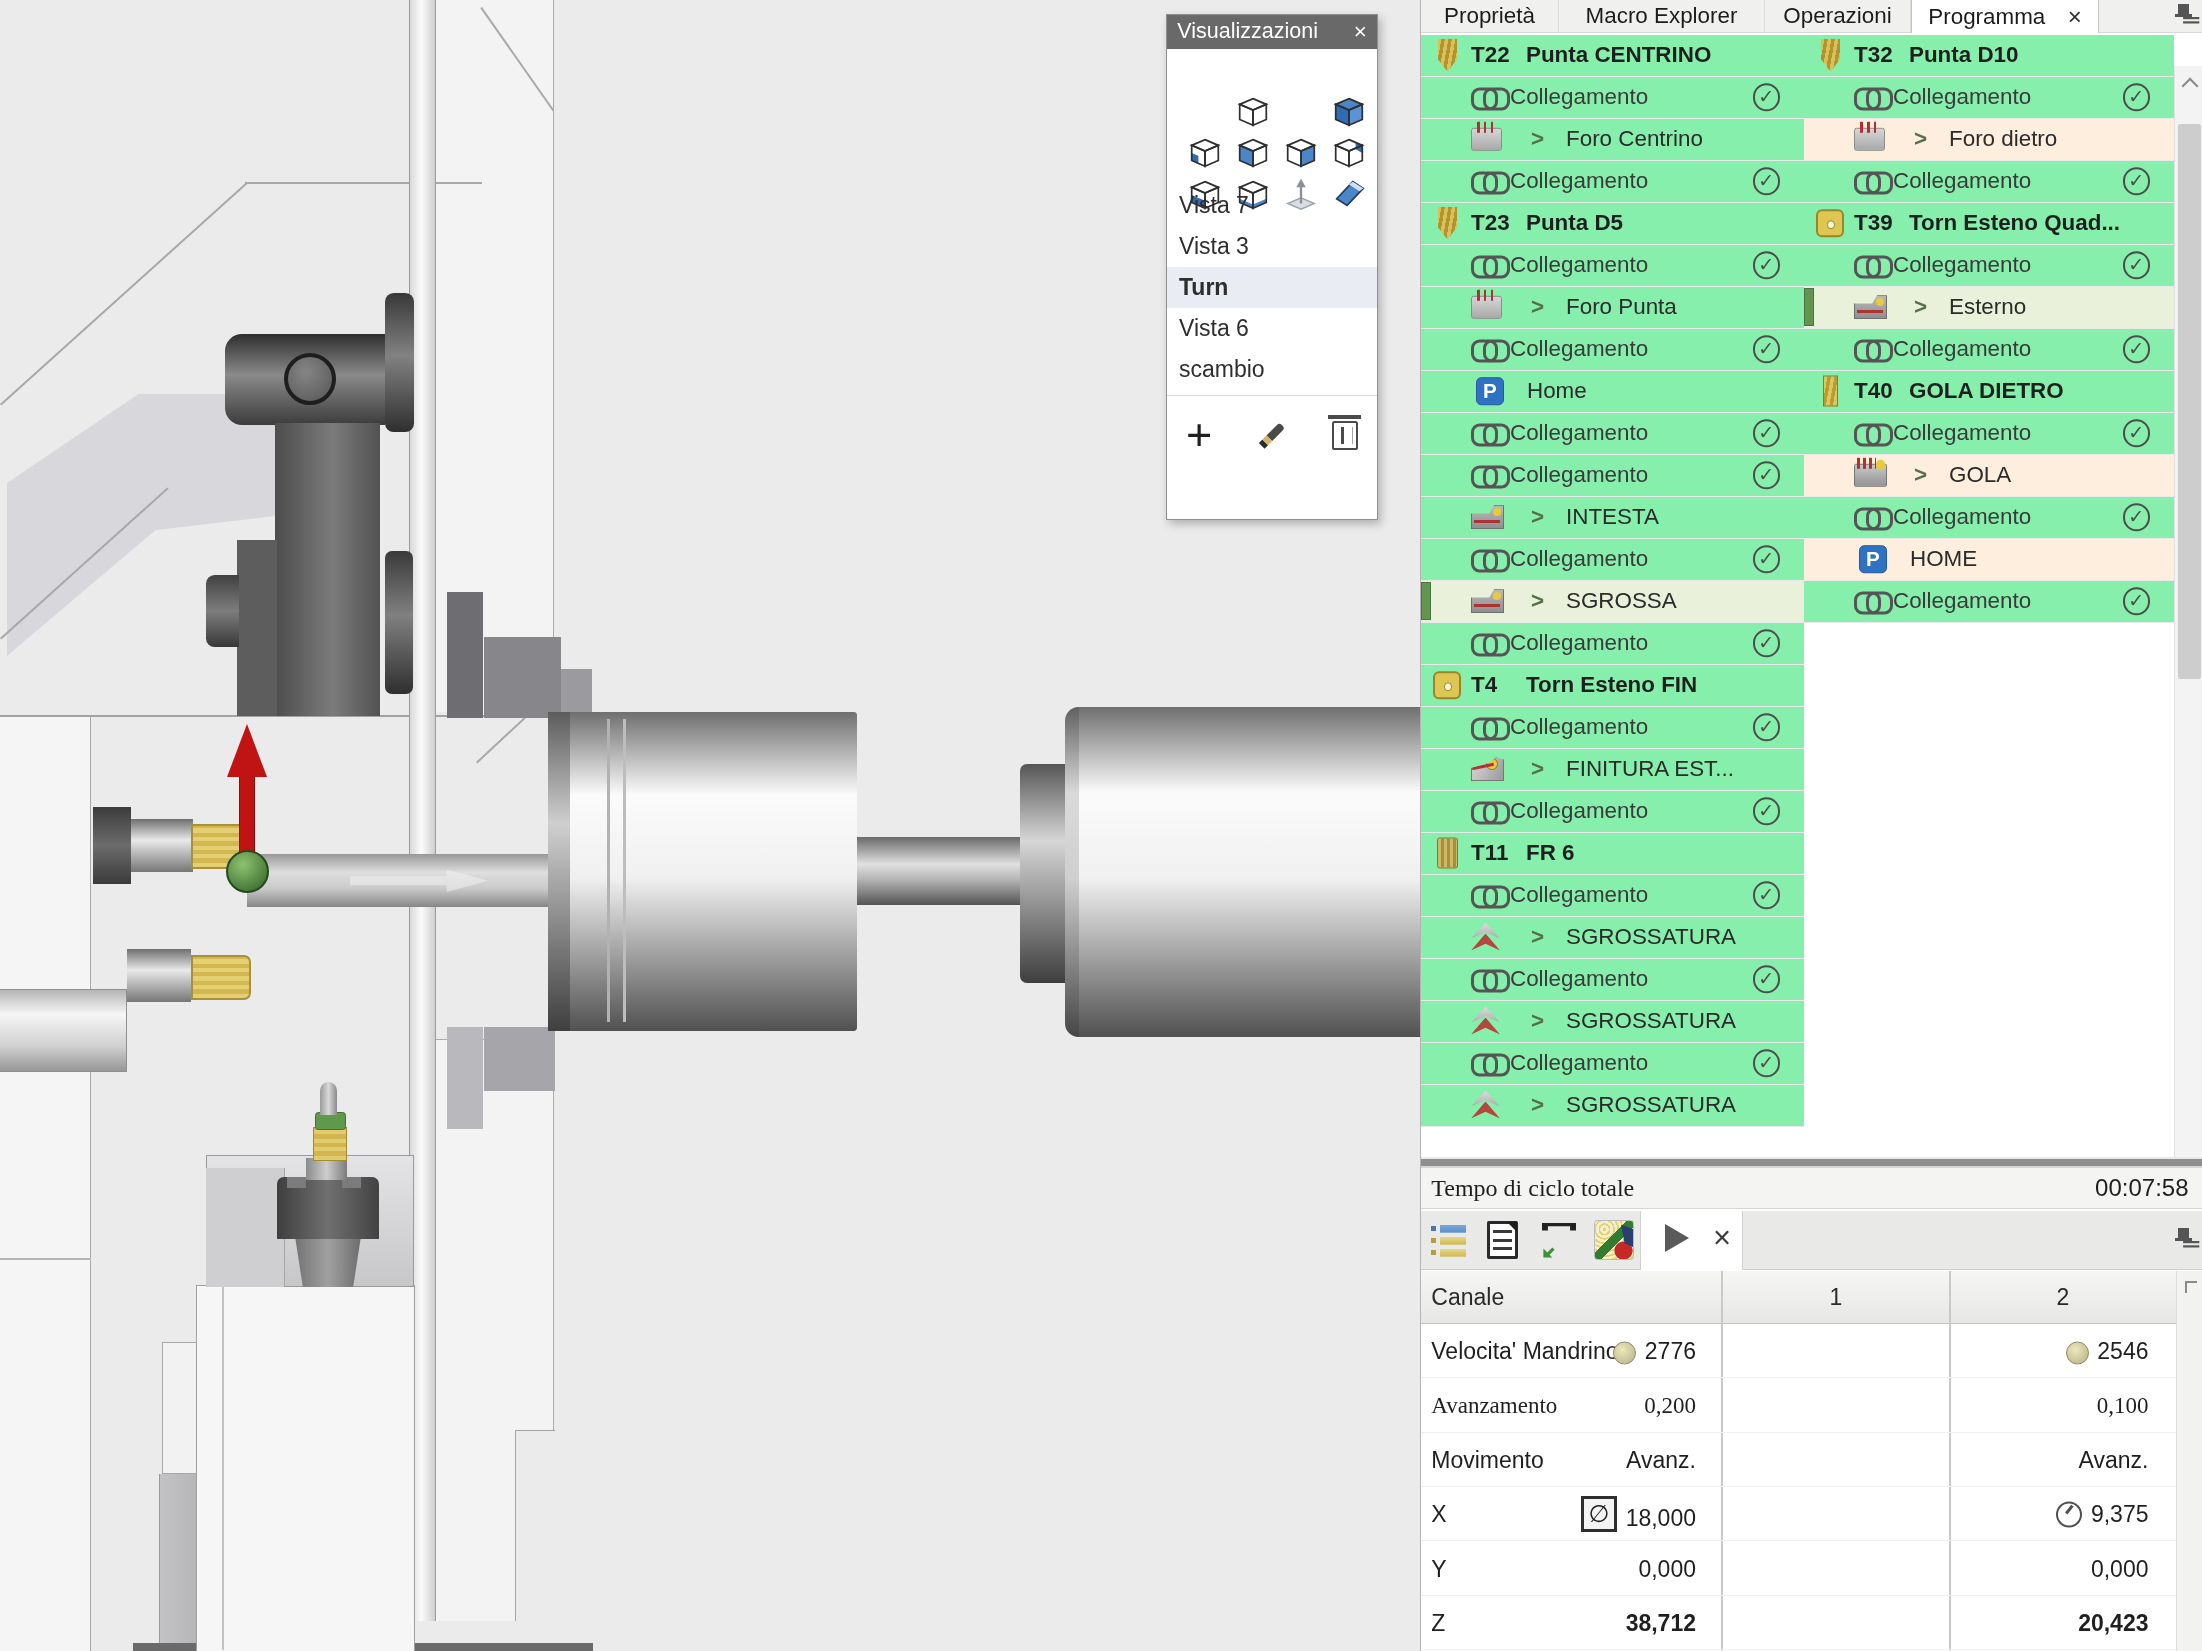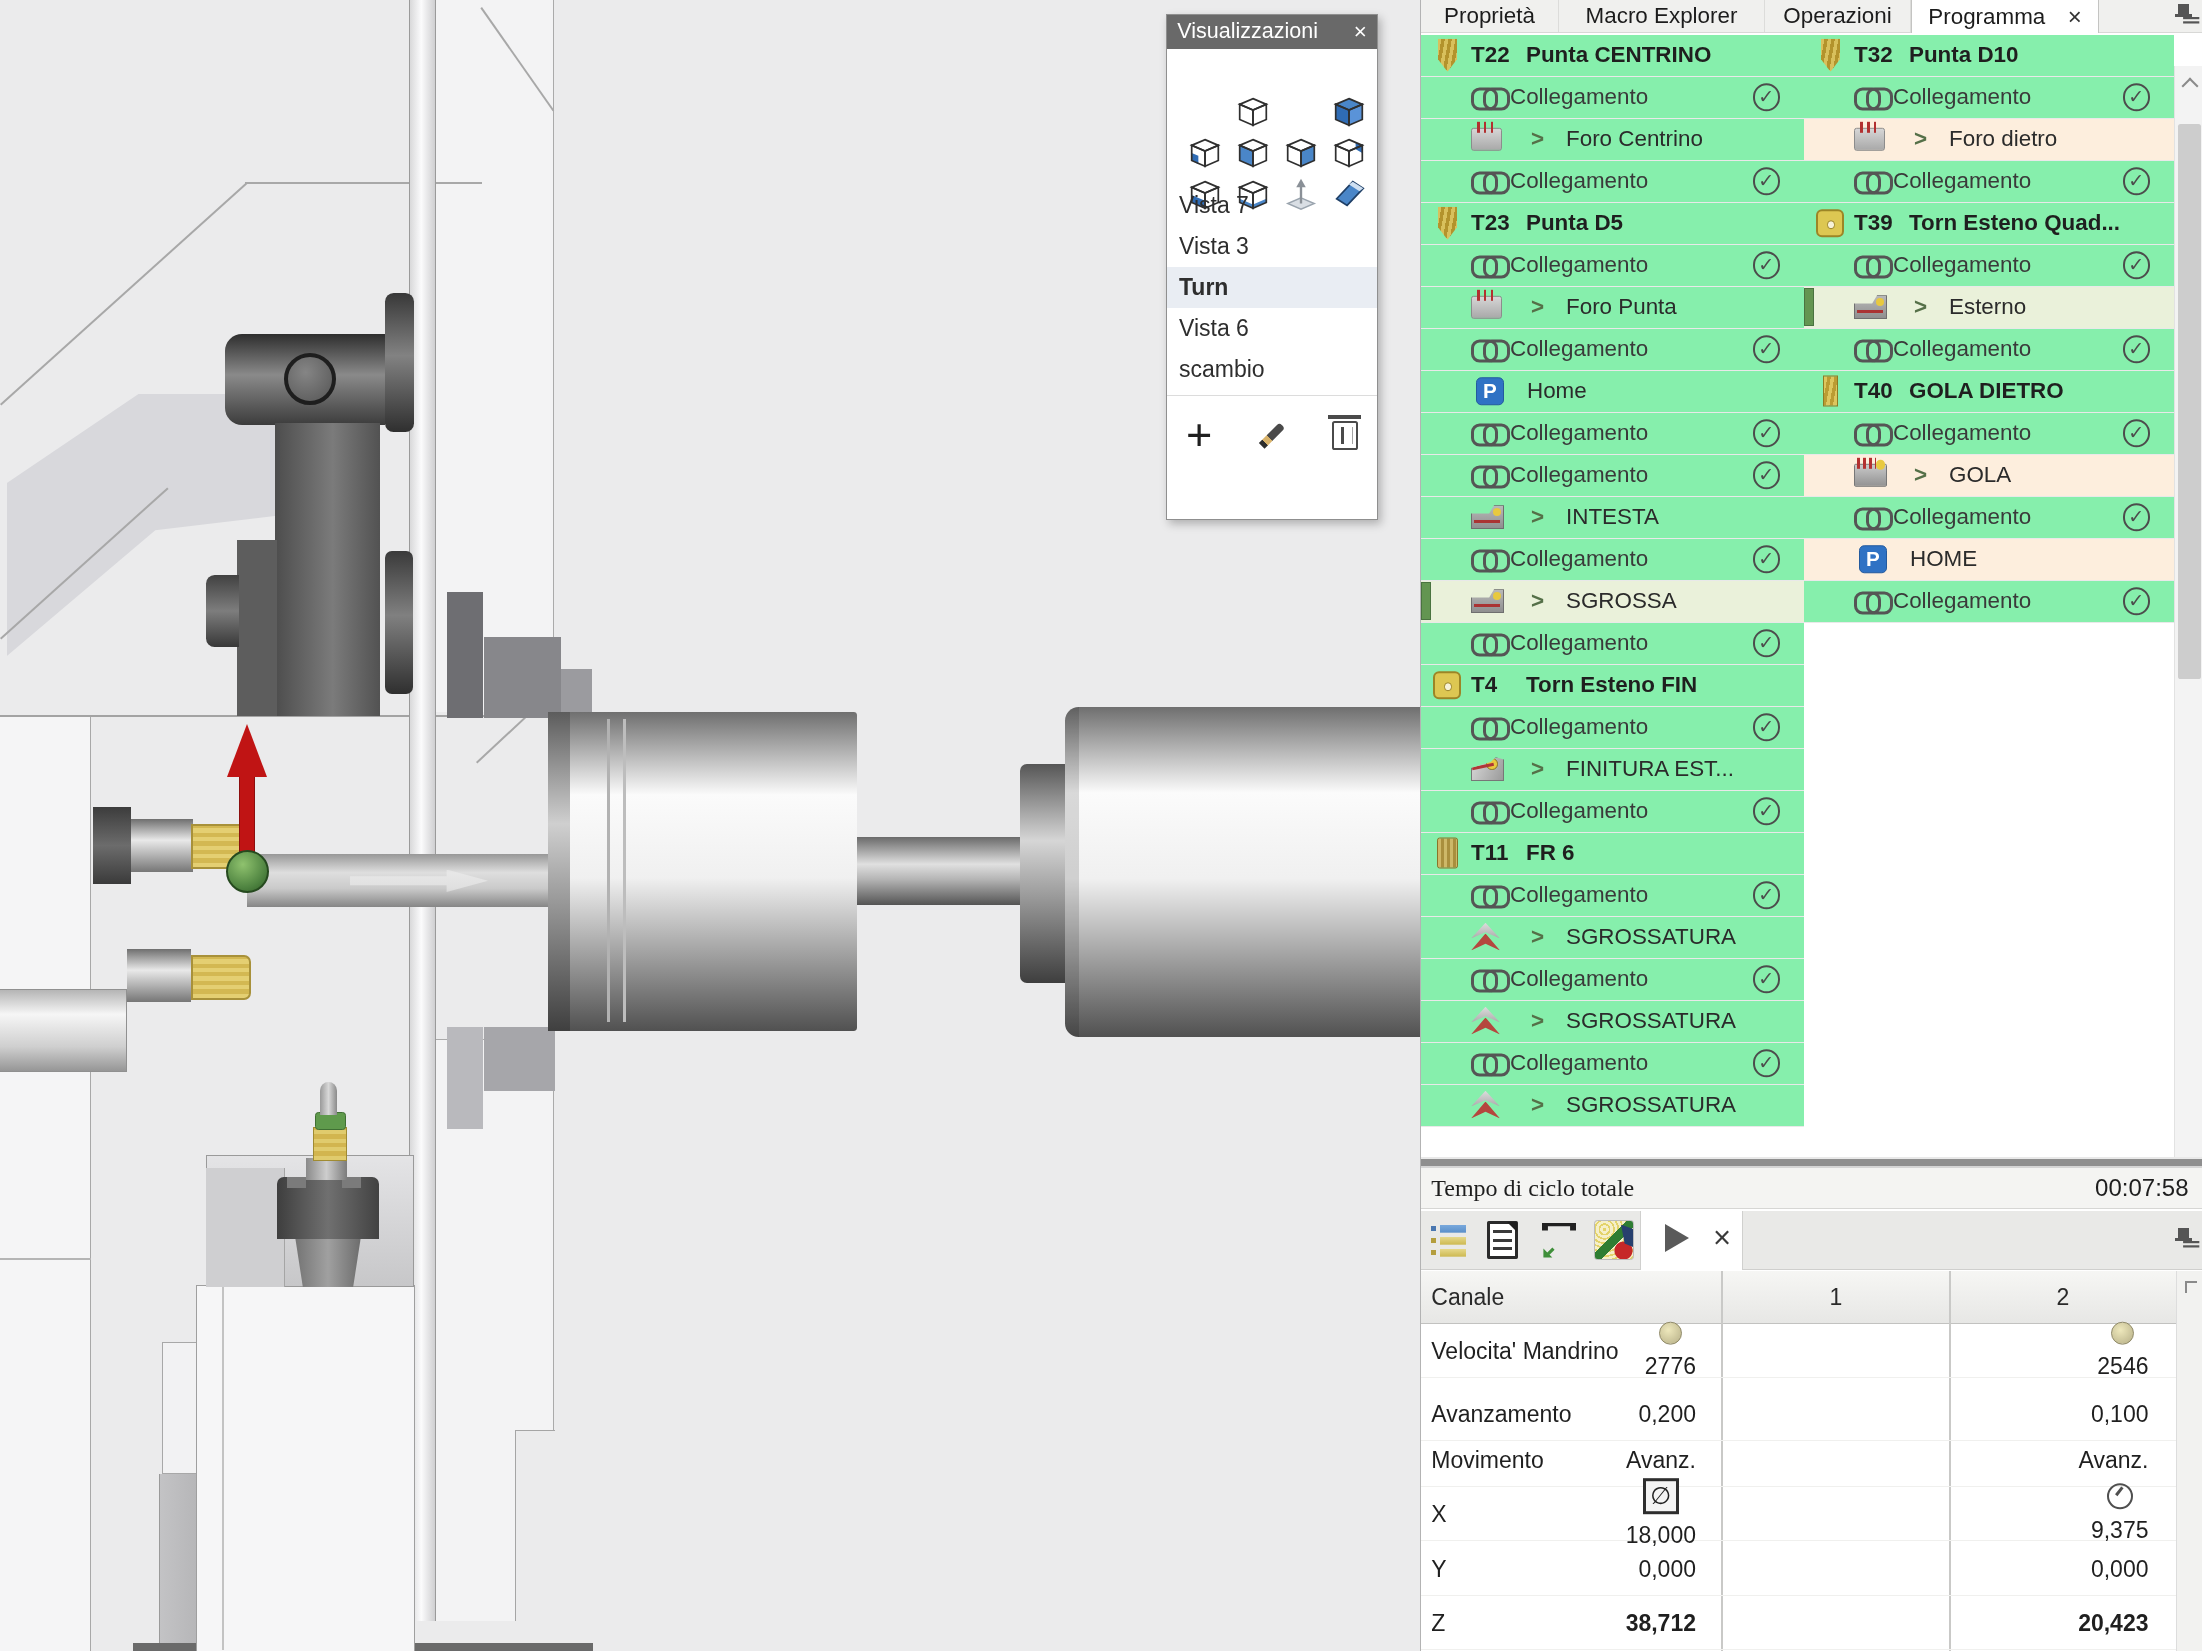--- a/index.html
+++ b/index.html
@@ -198,21 +198,21 @@
   #play-icon { width:0; height:0; border-top:14.6px solid transparent; border-bottom:14.6px solid transparent; border-left:24px solid #5a5a5a; }
   #sim-close { font-size:31px; color:#3a3a3a; }
   #sim-pin { position:absolute; right:12px; top:17px; }
 
   
   #stable { position:absolute; left:0; top:1271px; width:783px; height:381px; background:#fff; }
   #st-head { position:absolute; left:0; top:0; width:755px; height:53px; background:linear-gradient(180deg,#f6f6f4,#e7e7e5); border-bottom:1.7px solid #c2c2c0; font-size:23px; color:#2a2a2a; }
   .st-vline { position:absolute; top:0; width:1.7px; height:381px; background:#c9c9c7; }
   .strow { position:absolute; left:0; width:755px; height:54px; border-bottom:0.9px solid #f0f0ee; font-size:23px; color:#1f1f1f; }
   .st-label { position:absolute; left:10.3px; top:50%; transform:translateY(-50%); }
-  .st-val { position:absolute; top:50%; transform:translateY(-50%); white-space:nowrap; display:flex; align-items:center; gap:8.6px;flex-direction:column; }
+  .st-val { position:absolute; top:50%; transform:translateY(-50%); white-space:nowrap; display:flex; align-items:flex-end; gap:8.6px; }
   .st-c1 { right:480px; } 
   .st-c2 { right:27.5px; }
   .bold { font-weight:bold; }
   .i-spindle { width:23px; height:23px; border-radius:50%; background:radial-gradient(circle at 40% 35%,#eee8bc,#b5ae86); border:1.7px solid #8f8967; }
   .i-diabox { width:36px; height:36px; border:3px solid #2e2e2e; background:#f4f4f4; display:flex; align-items:center; justify-content:center; font-size:24px; color:#222; }
   .i-clock { width:26px; height:26px; border-radius:50%; border:2.6px solid #4f4f4f; position:relative; }
   .i-clock::after { content:""; position:absolute; left:9.5px; top:1.7px; width:2.6px; height:9.5px; background:#4f4f4f; transform:rotate(38deg); }
   #st-scroll { position:absolute; left:755px; top:0; width:27.5px; height:381px; background:#f2f2f0; border-left:0.9px solid #ddd; }
   #st-chev-up { top:10.3px; left:7.7px; }
 
@@ -683,21 +683,21 @@
             <span class="st-label">Velocita' Mandrino</span>
             <span class="st-val st-c1">
               <span class="i-spindle"></span>
               <span>2776</span>
             </span>
             <span class="st-val st-c2">
               <span class="i-spindle"></span>
               <span>2546</span>
             </span>
           </div>
-          <div class="strow" style="top: 116px;">
+          <div class="strow" style="top: 108px; font-family: Liberation Serif, serif;">
             <span class="st-label">Avanzamento</span>
             <span class="st-val st-c1">
               <span>0,200</span>
             </span>
             <span class="st-val st-c2">
               <span>0,100</span>
             </span>
           </div>
           <div class="strow" style="top: 162px;">
             <span class="st-label">Movimento</span>

